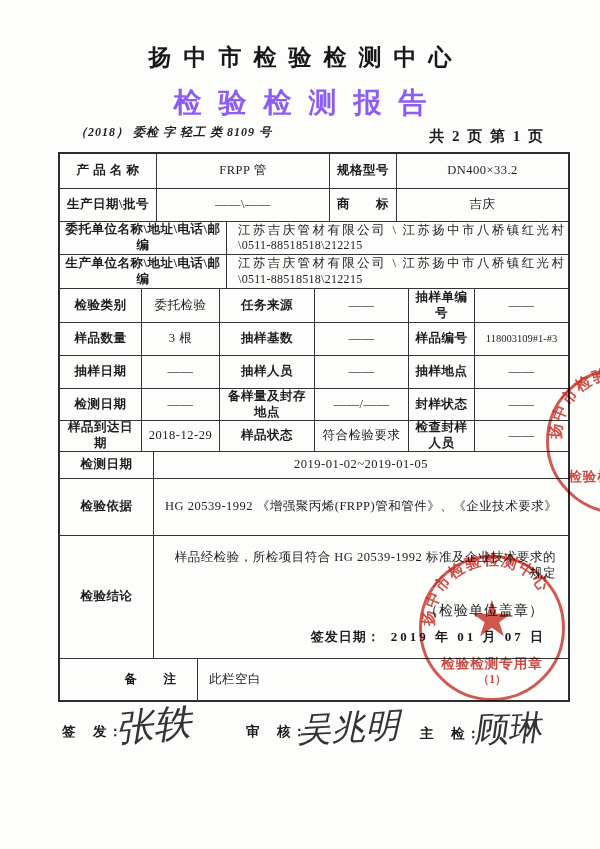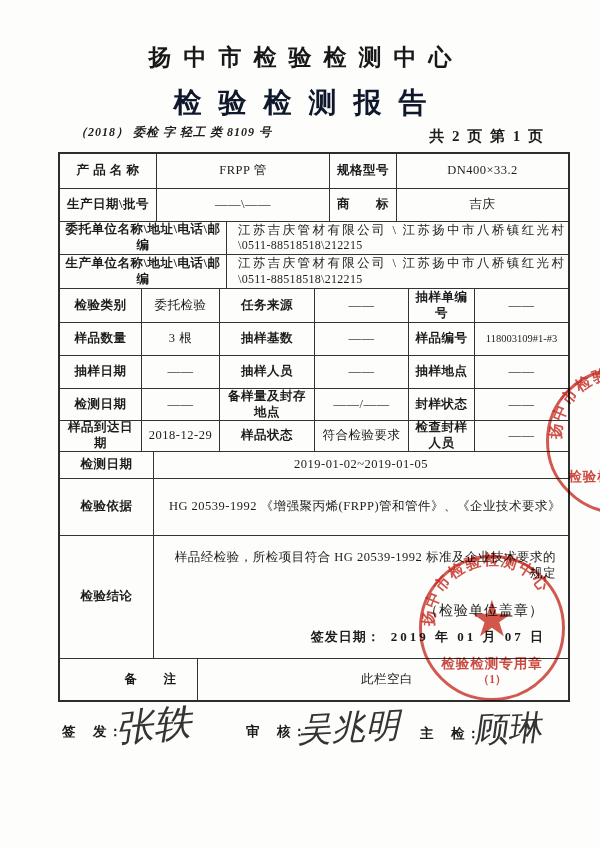--- a/index.html
+++ b/index.html
@@ -10,39 +10,39 @@
   }
   .page { position:absolute; left:0; top:0; width:600px; height:849px; background:#fdfdfc; overflow:hidden; }
 
   
   .title-org {
     position:absolute; top:42px; left:0; width:600px; text-align:center;
     font-size:23px; font-weight:700; letter-spacing:12px; padding-left:12px; color:#181818;
   }
   .title-report {
     position:absolute; top:84px; left:0; width:600px; text-align:center;
-    font-size:28px; font-weight:700; letter-spacing:17px; padding-left:17px; color:#0f172a;
+    font-size:28px; font-weight:700; letter-spacing:17px; padding-left:17px; color:#8b5cf6;
   }
   .ref-no { position:absolute; top:124px; left:75px; font-size:12px; font-weight:600; letter-spacing:1px;font-style:italic; }
   .page-info { position:absolute; top:127px; right:55px; font-size:15px; font-weight:700; letter-spacing:2px; }
 
   
   .tbl {
     position:absolute; left:58px; top:152px; width:512px;
     border:2px solid #2e2e2e; background:transparent;
   }
   .row { display:flex; border-bottom:1.4px solid #343434; align-items:stretch; }
   .row:last-child { border-bottom:none;margin-left:44px; }
   .cell {
     border-right:1.4px solid #343434; display:flex; align-items:center; justify-content:center;
     font-size:12.5px; letter-spacing:0.5px; text-align:center; line-height:1.25; padding:1px 3px;
   }
   .cell:last-child { border-right:none; }
   .cell.lbl { font-weight:600; }
-  .cell.left { justify-content:center; text-align:left; padding-left:11px; }
+  .cell.left { justify-content:flex-start; text-align:left; padding-left:11px; }
 
   .h1{height:35px}.h2{height:33px}.h3{height:33px}.h4{height:34px}.h5{height:34px}
   .h6{height:33px}.h7{height:33px}.h8{height:32px}.h9{height:31px}.h10{height:27px}
   .h11{height:57px}.h12{height:123px}.h13{height:41px}
 
   .w-a1{width:97px}.w-a2{width:173px}.w-a3{width:67px}.w-a4{flex:1}
   .w-b1{width:167px}.w-b2{flex:1}
   .w-c1{width:82px}.w-c2{width:78px}.w-c3{width:95px}.w-c4{width:94px}.w-c5{width:66px}.w-c6{flex:1}
   .w-d1{width:94px}.w-d2{flex:1}
 

